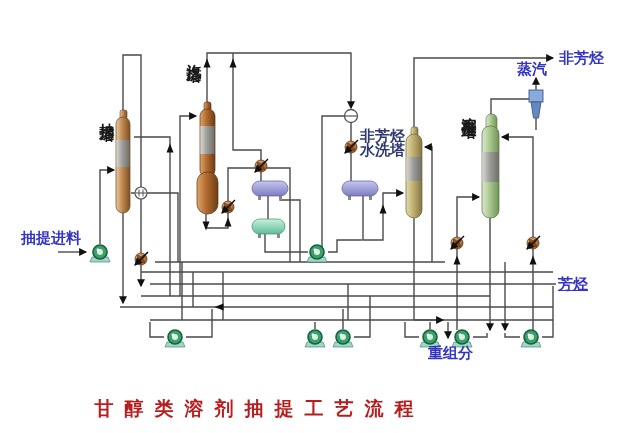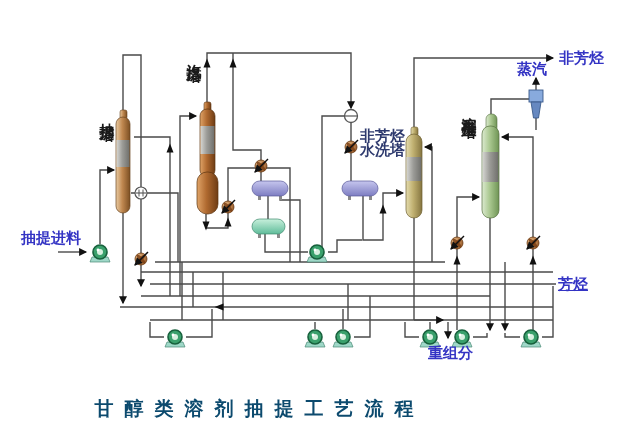--- a/index.html
+++ b/index.html
@@ -5,21 +5,21 @@
   html,body{margin:0;padding:0;background:#ffffff;}
   .stage{position:relative;width:640px;height:433px;background:#ffffff;overflow:hidden;
          font-family:"Liberation Sans", sans-serif;}
   .lbl{position:absolute;font-weight:700;font-size:15px;line-height:16px;white-space:nowrap;}
   .stream{color:#3434c4;}
   .equip{color:#1a1a1a;}
   .washlbl{color:#2e3a6e;}
   .vt{writing-mode:vertical-rl;text-orientation:upright;letter-spacing:2px;}
   .title{position:absolute;left:0;top:396px;width:508px;text-align:center;
          font-family:"DejaVu Serif", serif;font-size:19px;font-weight:700;
-         letter-spacing:11px;text-indent:11px;color:#0c4a6e;}
+         letter-spacing:11px;text-indent:11px;color:#b91c1c;}
   svg{position:absolute;left:0;top:0;}
   .pipe{fill:none;stroke:#4a4a4a;stroke-width:1.4;}
   .arr{fill:#111;stroke:none;}
 </style>
 </head>
 <body>
 
 <div class="stage">
 
 <svg width="640" height="433" viewBox="0 0 640 433">

